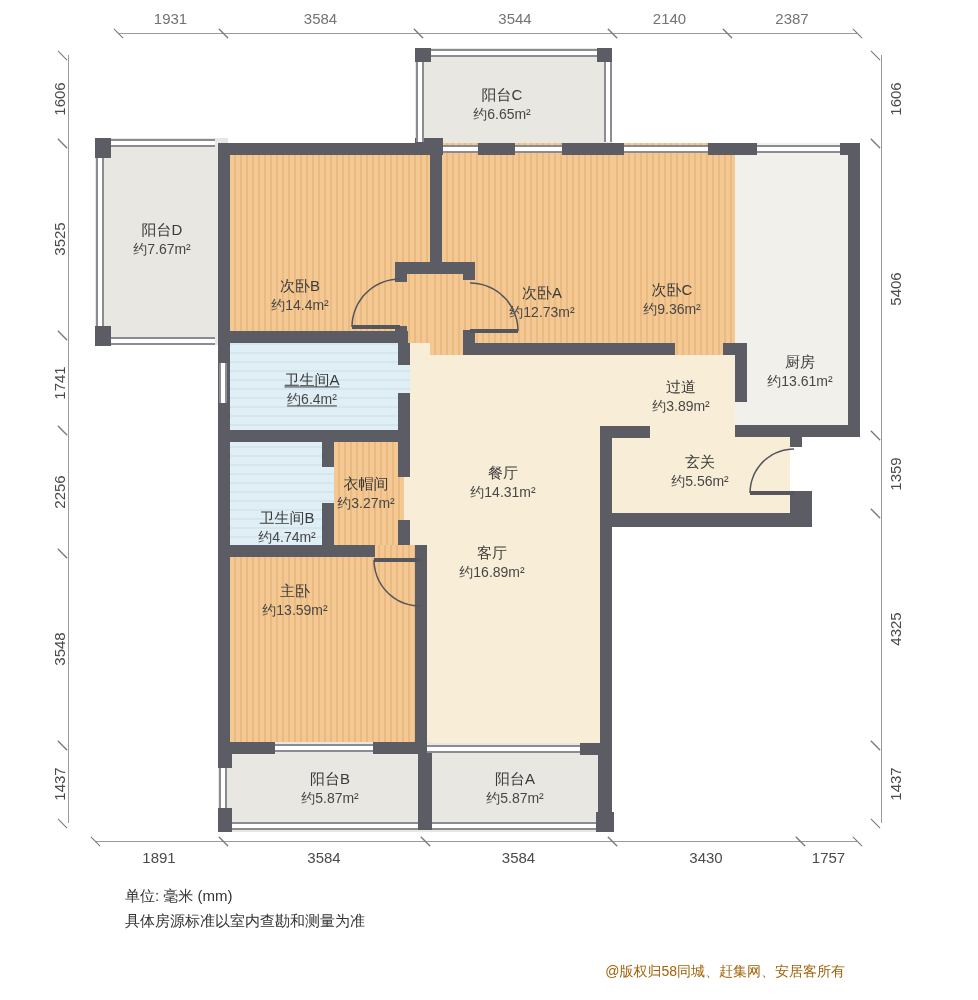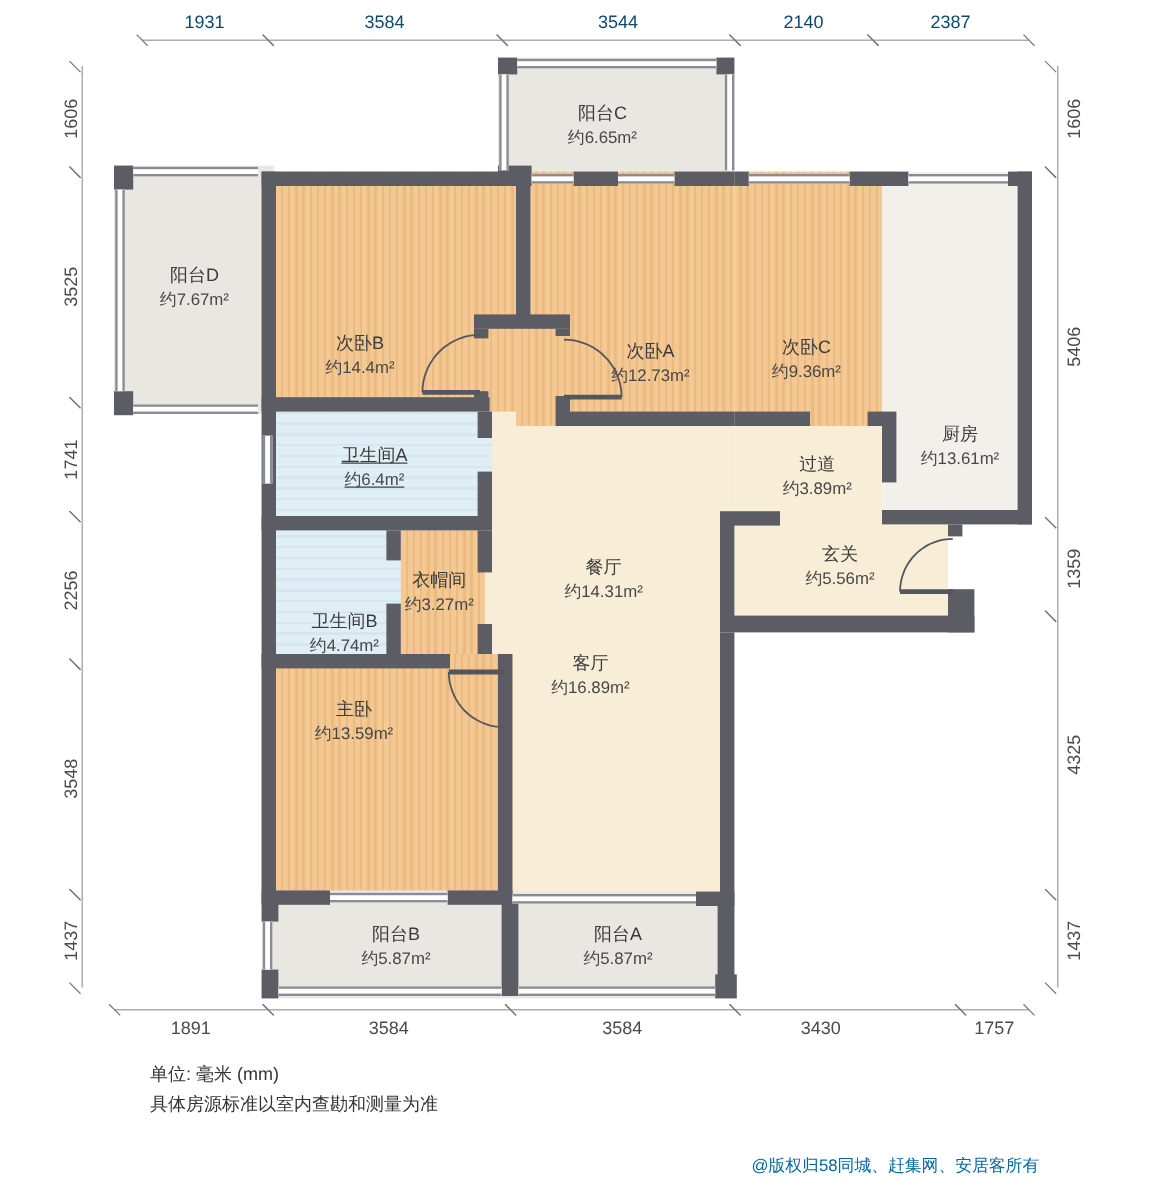--- a/index.html
+++ b/index.html
@@ -14,26 +14,26 @@
   .floor-kitchen{background:#f2f0eb;}
   .wall{background:#5c5c65;}
   .win-h{background:#fff;border-top:2px solid #8b8b93;border-bottom:2px solid #8b8b93;box-sizing:border-box;}
   .win-v{background:#fff;border-left:2px solid #8b8b93;border-right:2px solid #8b8b93;box-sizing:border-box;}
   .room-label{position:absolute;transform:translate(-50%,-50%);text-align:center;color:#3b3b3b;white-space:nowrap;line-height:1.35;}
   .room-label .nm{font-size:15px;font-weight:500;display:block;}
   .room-label .ar{font-size:14px;color:#474747;display:block;}
   .dim-line{position:absolute;background:#9a9a9a;}
   .tick{position:absolute;width:13px;height:1px;background:#777;}
   .tick.d45{transform:rotate(45deg);}
-  .dim-label-h{position:absolute;transform:translate(-50%,-100%);font-size:15px;color:#0c4a6e;white-space:nowrap;}
+  .dim-label-h{position:absolute;transform:translate(-50%,-100%);font-size:15px;color:#737373;white-space:nowrap;}
   .dim-label-hb{position:absolute;transform:translate(-50%,0);font-size:15px;color:#4a4a4a;white-space:nowrap;}
   .dim-label-v{position:absolute;writing-mode:vertical-rl;transform:translate(-100%,-50%) rotate(180deg);transform-origin:center;font-size:15px;color:#4a4a4a;white-space:nowrap;}
   .dim-label-vr{position:absolute;writing-mode:vertical-rl;transform:translate(6px,-50%) rotate(180deg);font-size:15px;color:#4a4a4a;white-space:nowrap;}
   #notes{position:absolute;left:125px;top:884px;color:#333;font-size:15px;line-height:1.65;}
-  #watermark{position:absolute;right:112px;top:963px;color:#0369a1;font-size:14px;margin-left:45px;}
+  #watermark{position:absolute;right:133px;top:963px;color:#a16207;font-size:14px;margin-left:45px;}
   svg#doors{position:absolute;left:0;top:0;pointer-events:none;}
 </style>
 </head>
 <body>
 
 <div id="stage">
   <div id="plan">
       <div class="abs floor-cream" style="left: 404px; top: 270px; width: 62px; height: 64px;"></div>
       <div class="abs floor-cream" style="left: 404px; top: 331px; width: 208px; height: 100px;"></div>
       <div class="abs floor-gray" style="left: 415px; top: 48px; width: 197px; height: 107px;"></div>
@@ -207,21 +207,21 @@
       <div class="tick d45" style="left: 217px; top: 841px;"></div>
       <div class="tick d45" style="left: 419px; top: 841px;"></div>
       <div class="dim-label-hb" style="left: 324px; top: 849px;">3584</div>
       <div class="abs dim-line" style="left: 425px; top: 841px; width: 187px; height: 1px;"></div>
       <div class="tick d45" style="left: 419px; top: 841px;"></div>
       <div class="tick d45" style="left: 606px; top: 841px;"></div>
       <div class="dim-label-hb" style="left: 518.5px; top: 849px;">3584</div>
       <div class="abs dim-line" style="left: 612px; top: 841px; width: 188px; height: 1px;"></div>
       <div class="tick d45" style="left: 606px; top: 841px;"></div>
       <div class="tick d45" style="left: 794px; top: 841px;"></div>
-      <div class="dim-label-hb" style="left: 684px; top: 849px; text-align: right;">3430</div>
+      <div class="dim-label-hb" style="left: 706px; top: 849px; text-align: right;">3430</div>
       <div class="abs dim-line" style="left: 800px; top: 841px; width: 57px; height: 1px;"></div>
       <div class="tick d45" style="left: 794px; top: 841px;"></div>
       <div class="tick d45" style="left: 851px; top: 841px;"></div>
       <div class="dim-label-hb" style="left: 828.5px; top: 849px;">1757</div>
       <div class="abs dim-line" style="left: 68px; top: 55px; width: 1px; height: 88px;"></div>
       <div class="tick d45" style="left: 56px; top: 55px;"></div>
       <div class="tick d45" style="left: 56px; top: 143px;"></div>
       <div class="dim-label-v" style="left: 68px; top: 99px;">1606</div>
       <div class="abs dim-line" style="left: 68px; top: 143px; width: 1px; height: 192px;"></div>
       <div class="tick d45" style="left: 56px; top: 143px;"></div>

